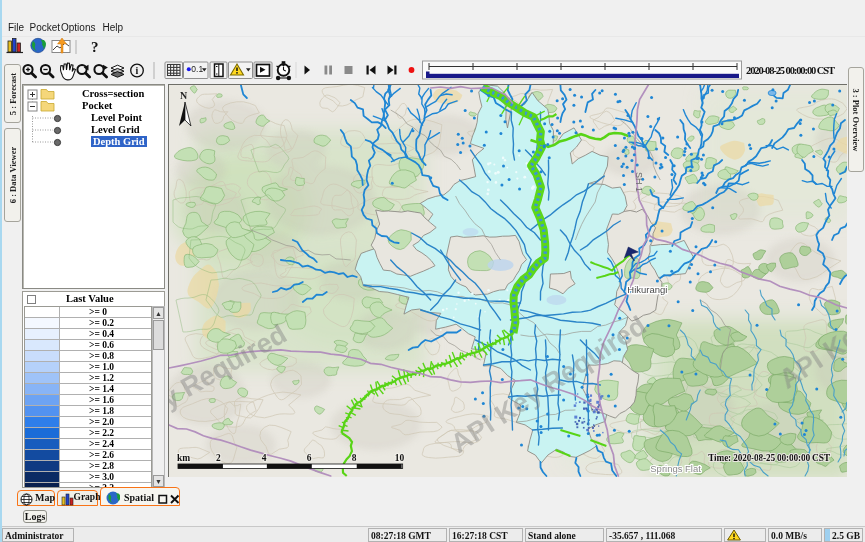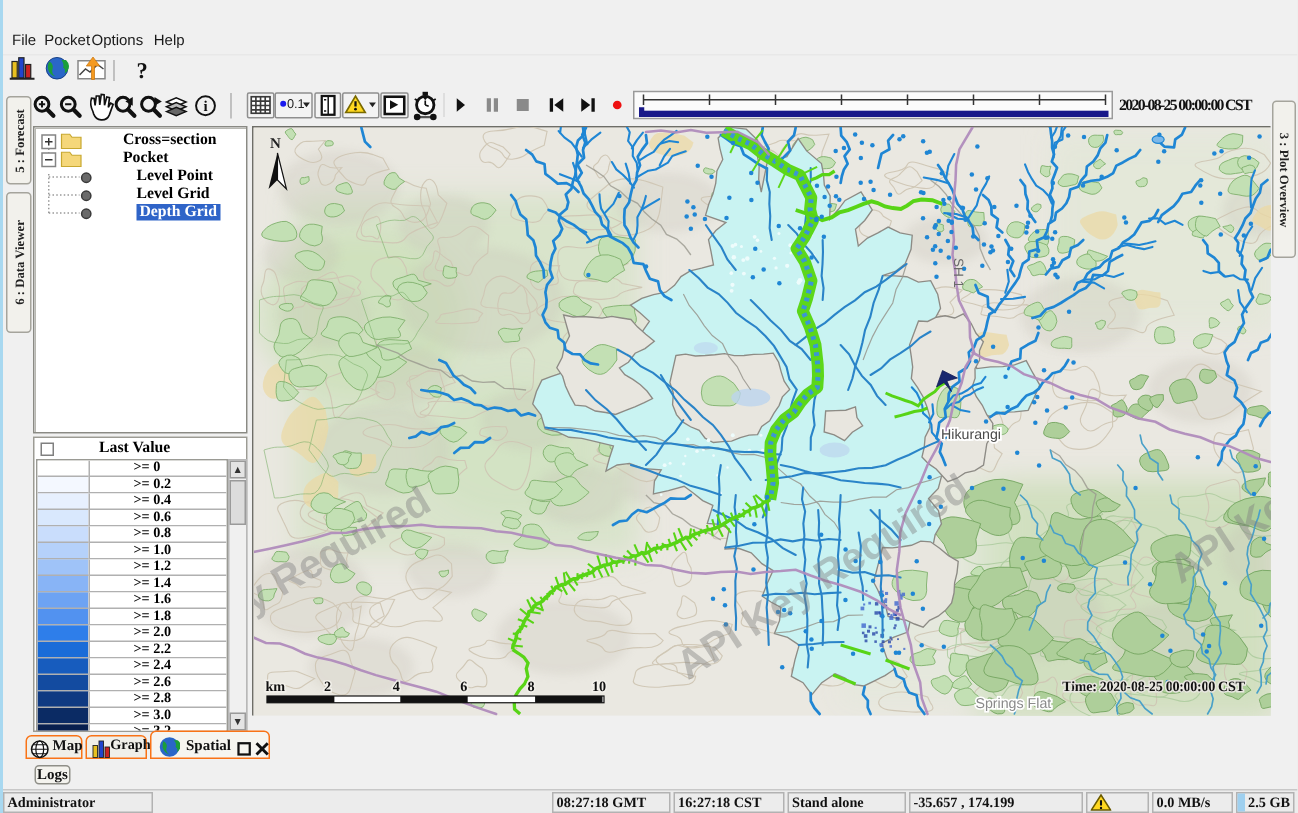--- a/index.html
+++ b/index.html
@@ -1359,25 +1359,25 @@
         <rect x="1" y="1.5" width="7.5" height="7.5" fill="none" stroke="#111" stroke-width="1.5"></rect>
         <path d="M13,1.5 l7.5,7.5 M20.5,1.5 l-7.5,7.5" stroke="#111" stroke-width="1.9"></path>
       </svg>
     </div>
 
 <div style="position:absolute; left:23px; top:510px; width:24px; height:13px; background:#f4f3ee;
   border:1px solid #8f8f88; border-radius:3px; font-family:'Liberation Serif', serif; font-weight:bold;
   font-size:10px; color:#111; text-align:center; line-height:12px;">Logs</div>
 
 <div id="statusbar">
-<div class="scell" style="left:2px;width:100px">Administrator</div>
+<div class="scell" style="left:2px;width:72px">Administrator</div>
 <div class="scell" style="left:368px;width:79px">08:27:18 GMT</div>
 <div class="scell" style="left:449px;width:74px">16:27:18 CST</div>
 <div class="scell" style="left:525px;width:79px">Stand alone</div>
-<div class="scell" style="left:606px;width:116px">-35.657 , 174.199</div>
+<div class="scell" style="left:606px;width:116px">-35.657 , 111.068</div>
 <div class="scell" style="left:724px;width:42px"></div>
 <div class="scell" style="left:768px;width:54px">0.0 MB/s</div>
 <div class="scell" style="left:824px;width:39px"><span style="margin-left:5px">2.5 GB</span></div>
 <svg class="abs" style="left:727px;top:2px" width="14" height="12">
         <path d="M7,1 L13.4,11 L0.6,11 Z" fill="#ffd820" stroke="#6a5a00" stroke-width="1"></path>
         <line x1="7" y1="4.5" x2="7" y2="8" stroke="#111" stroke-width="1.4"></line>
         <circle cx="7" cy="9.6" r="0.8" fill="#111"></circle>
       </svg>
 <div class="abs" style="left:825px;top:2px;width:5px;height:12px;background:#9fd0ef"></div>
 </div>

